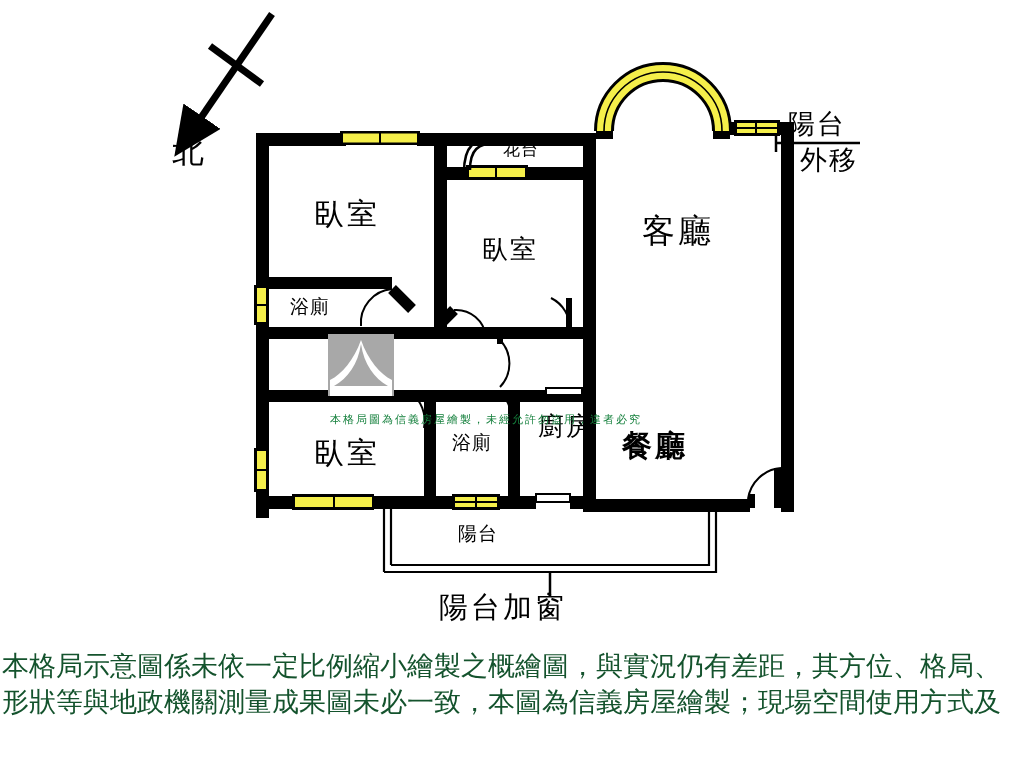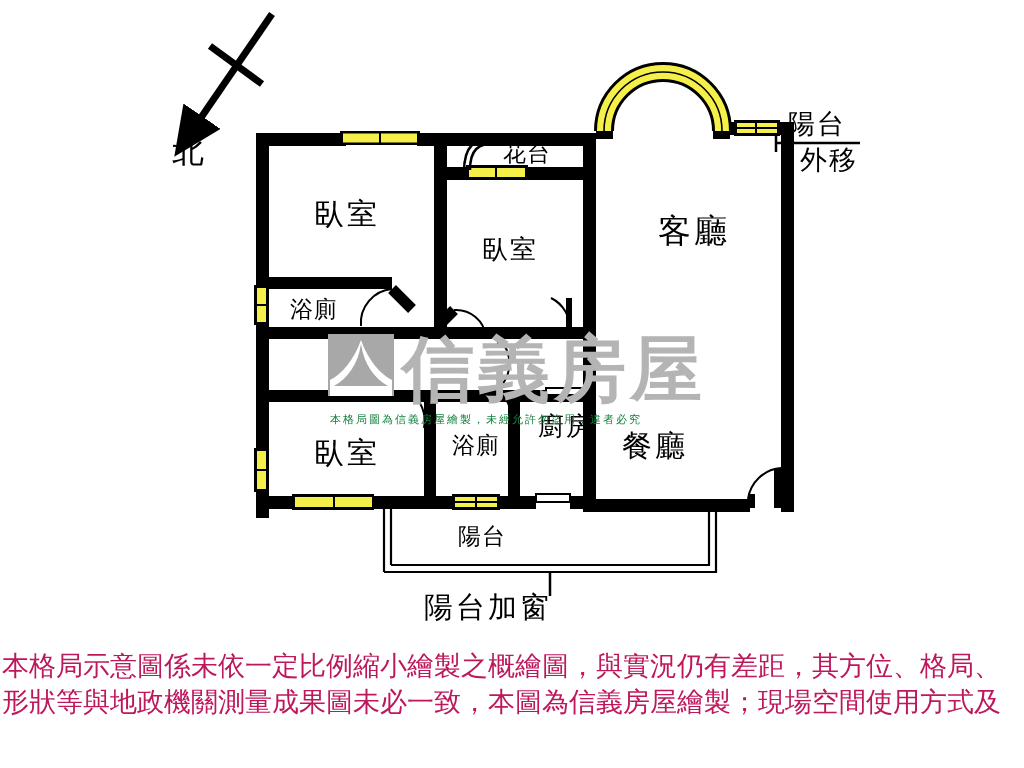--- a/index.html
+++ b/index.html
@@ -9,44 +9,44 @@
 
   
   #plan{position:absolute;left:0;top:0;width:1024px;height:645px;}
   #plan svg{position:absolute;left:0;top:0;}
 
   
   .lbl{position:absolute;color:#000;white-space:nowrap;
        font-family:"Liberation Serif","DejaVu Serif",serif;}
   .room-lg{font-size:30px;letter-spacing:3px;}
   .room-md{font-size:26px;letter-spacing:2px;}
-  .room-sm{font-size:23px;letter-spacing:1px;}
-  .room-xs{font-size:23px;letter-spacing:1px;}
+  .room-sm{font-size:19px;letter-spacing:1px;}
+  .room-xs{font-size:17px;letter-spacing:1px;}
   .anno{font-size:27px;letter-spacing:2px;}
-  .anno-lg{font-size:29px;letter-spacing:3px;}
+  .anno-lg{font-size:29px;letter-spacing:3px;margin-left:15px;}
   .compass-lbl{font-size:32px;letter-spacing:2px;}
   .kitchen-v{font-size:26px;line-height:30px;letter-spacing:2px;
              width:28px;text-align:center;}
 
   
   #wm{position:absolute;left:320px;top:330px;width:400px;height:108px;
       pointer-events:none;}
   #wm-logo{position:absolute;left:8px;top:4px;width:66px;height:62px;
            background:#a8a8a8;overflow:hidden;}
   #wm-text{position:absolute;left:82px;top:-8px;font-size:72px;
            color:#b4b4b4;letter-spacing:4px;
            font-family:"Liberation Serif","DejaVu Serif",serif;
            font-weight:bold;}
   #wm-fine{position:absolute;left:10px;top:82px;font-size:11px;
            color:#15803d;letter-spacing:2px;white-space:nowrap;
            font-family:"Liberation Serif","DejaVu Serif",serif;}
 
   
   #disclaimer{position:absolute;left:0;top:648px;width:896px;
-              font-size:27px;line-height:36px;color:#be185d;
+              font-size:27px;line-height:36px;color:#14532d;
               letter-spacing:0px;text-align:justify;
               font-family:"Liberation Serif","DejaVu Serif",serif;}
   #disclaimer div{padding:0 2px;white-space:nowrap;}
 </style>
 </head>
 <body>
 
 <div id="stage">
 
   <div id="plan">
@@ -240,23 +240,23 @@
   </div>
 
   <div class="lbl compass-lbl" style="left:172px;top:130px;">北</div>
 
   <div class="lbl room-lg" style="left:314px;top:194px;">臥室</div>
 
   <div class="lbl room-md" style="left:482px;top:232px;">臥室</div>
 
   <div class="lbl room-lg" style="left:314px;top:433px;">臥室</div>
 
-  <div class="lbl room-lg" style="left:658px;top:209px;font-size:33px;">客廳</div>
-
-  <div class="lbl room-lg" style="left:622px;top:426px;">餐廳</div>
+  <div class="lbl room-lg" style="left:642px;top:209px;font-size:33px;">客廳</div>
+
+  <div class="lbl room-lg" style="left:622px;top:426px;font-weight:bold;">餐廳</div>
 
   <div class="lbl room-sm" style="left:290px;top:294px;">浴廁</div>
 
   <div class="lbl room-sm" style="left:452px;top:430px;">浴廁</div>
 
   <div class="lbl kitchen-v" style="left:538px;top:412px;">廚房</div>
 
   <div class="lbl room-xs" style="left:503px;top:138px;">花台</div>
 
   <div class="lbl room-sm" style="left:458px;top:521px;">陽台</div>
@@ -268,21 +268,20 @@
 
   <div id="wm">
     <div id="wm-logo">
       <svg width="66" height="62" viewBox="0 0 66 62">
         <path d="M33 6 C 26 26, 14 40, 2 46 L 2 62 L 64 62 L 64 46
                  C 52 40, 40 26, 33 6 Z" fill="#ffffff"></path>
         <path d="M33 10 C 30 30, 20 44, 6 52 L 60 52
                  C 46 44, 36 30, 33 10 Z" fill="#a8a8a8"></path>
       </svg>
     </div>
-    <div id="wm-text">信義房屋</div>
     <div id="wm-fine">本格局圖為信義房屋繪製，未經允許勿盜用，違者必究</div>
   </div>
 
   <div id="disclaimer">
     <div>本格局示意圖係未依一定比例縮小繪製之概繪圖，與實況仍有差距，其方位、格局、</div>
     <div>形狀等與地政機關測量成果圖未必一致，本圖為信義房屋繪製；現場空間使用方式及</div>
   </div>
 
 </div>
 

